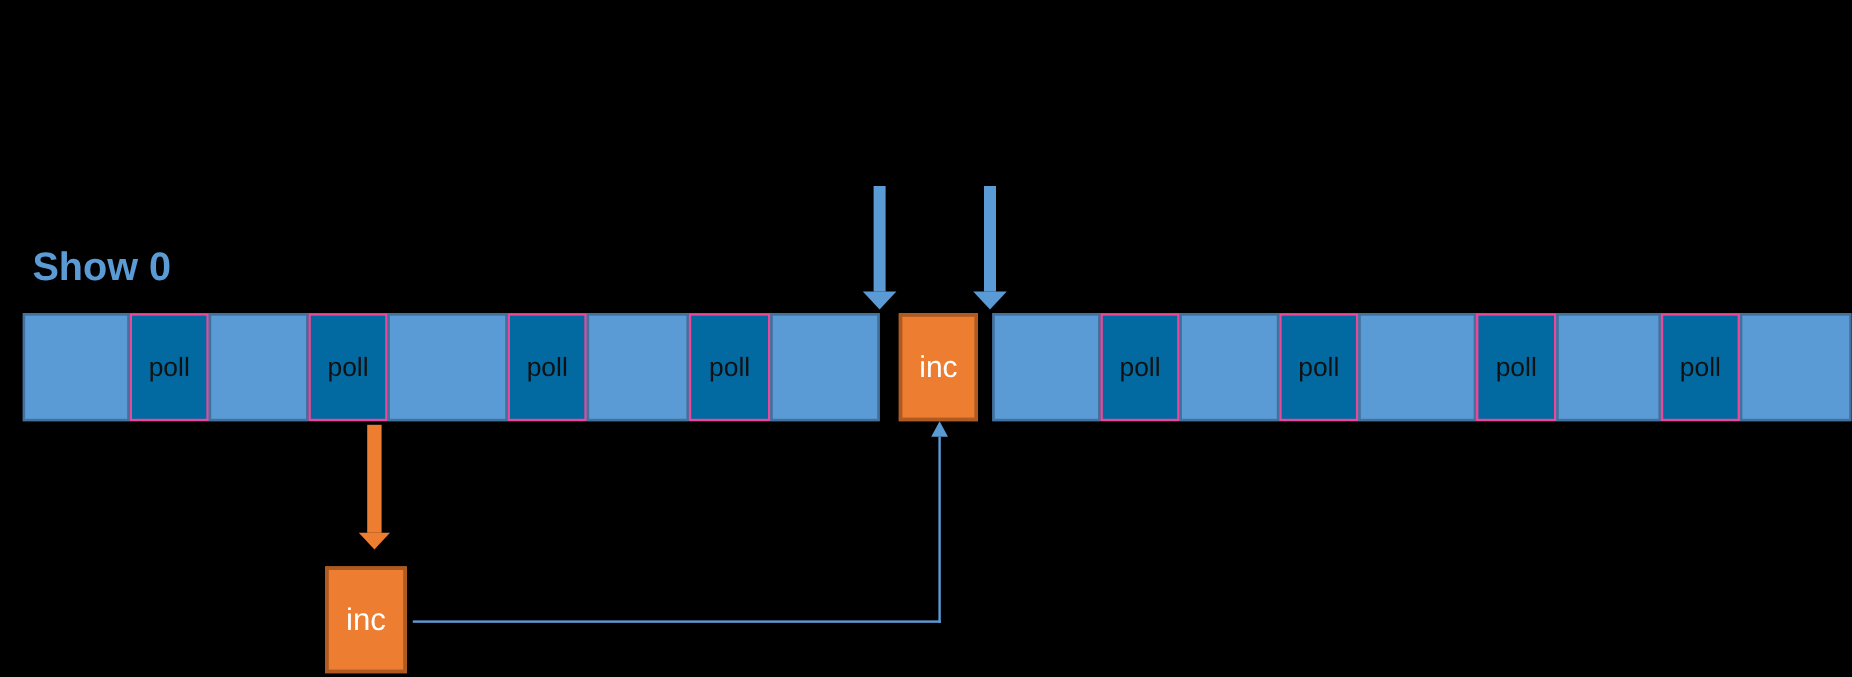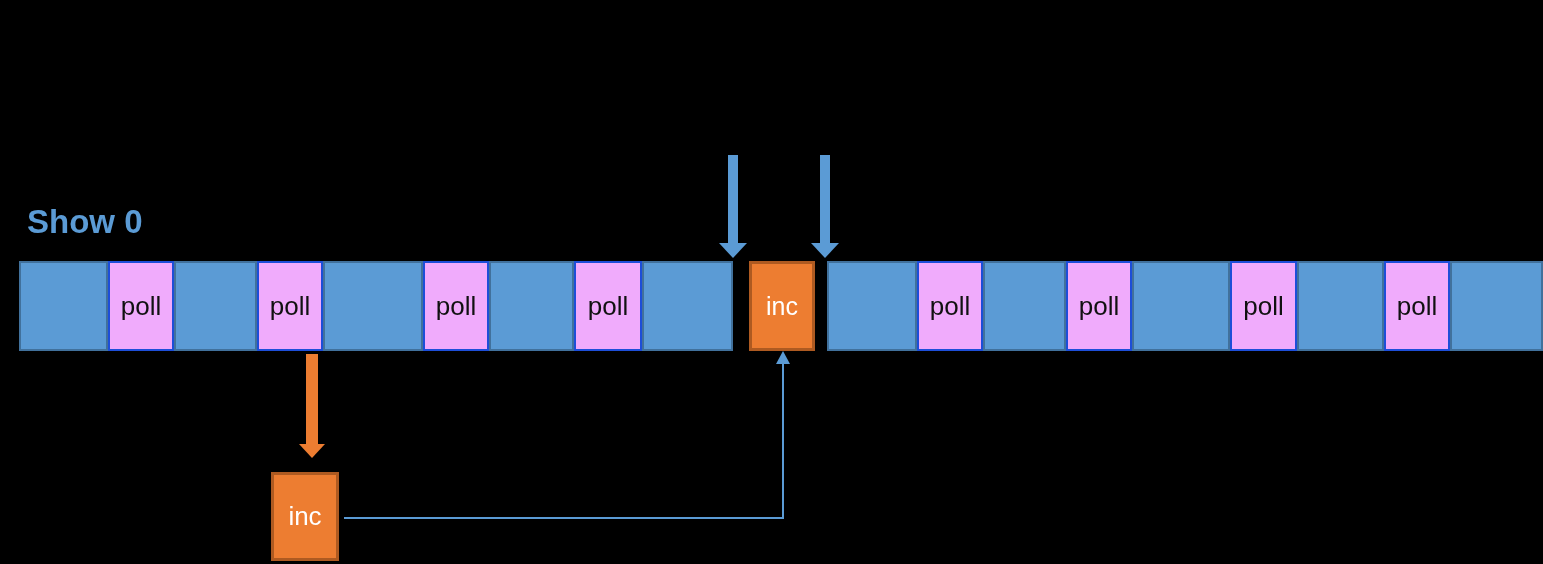--- a/index.html
+++ b/index.html
@@ -27,24 +27,24 @@
     box-sizing: border-box;
     display: flex;
     align-items: center;
     justify-content: center;
   }
   .seg.frame {
     background: #5B9BD5;
     border: 2px solid #41719C;
   }
   .seg.poll {
-    background: #f0abfc;
-    border: 2px solid #1d4ed8;
+    background: #0369a1;
+    border: 2px solid #ec4899;
     color: #111;
-    font-size: 26px;
+    font-size: 22px;
   }
   .seg.inc {
     background: #ED7D31;
     border: 3px solid #AE5A21;
     color: #fff;
     font-size: 25px;
   }
 
   .down-arrow { position: absolute; }
   .down-arrow .shaft { position: absolute; top: 0; }

